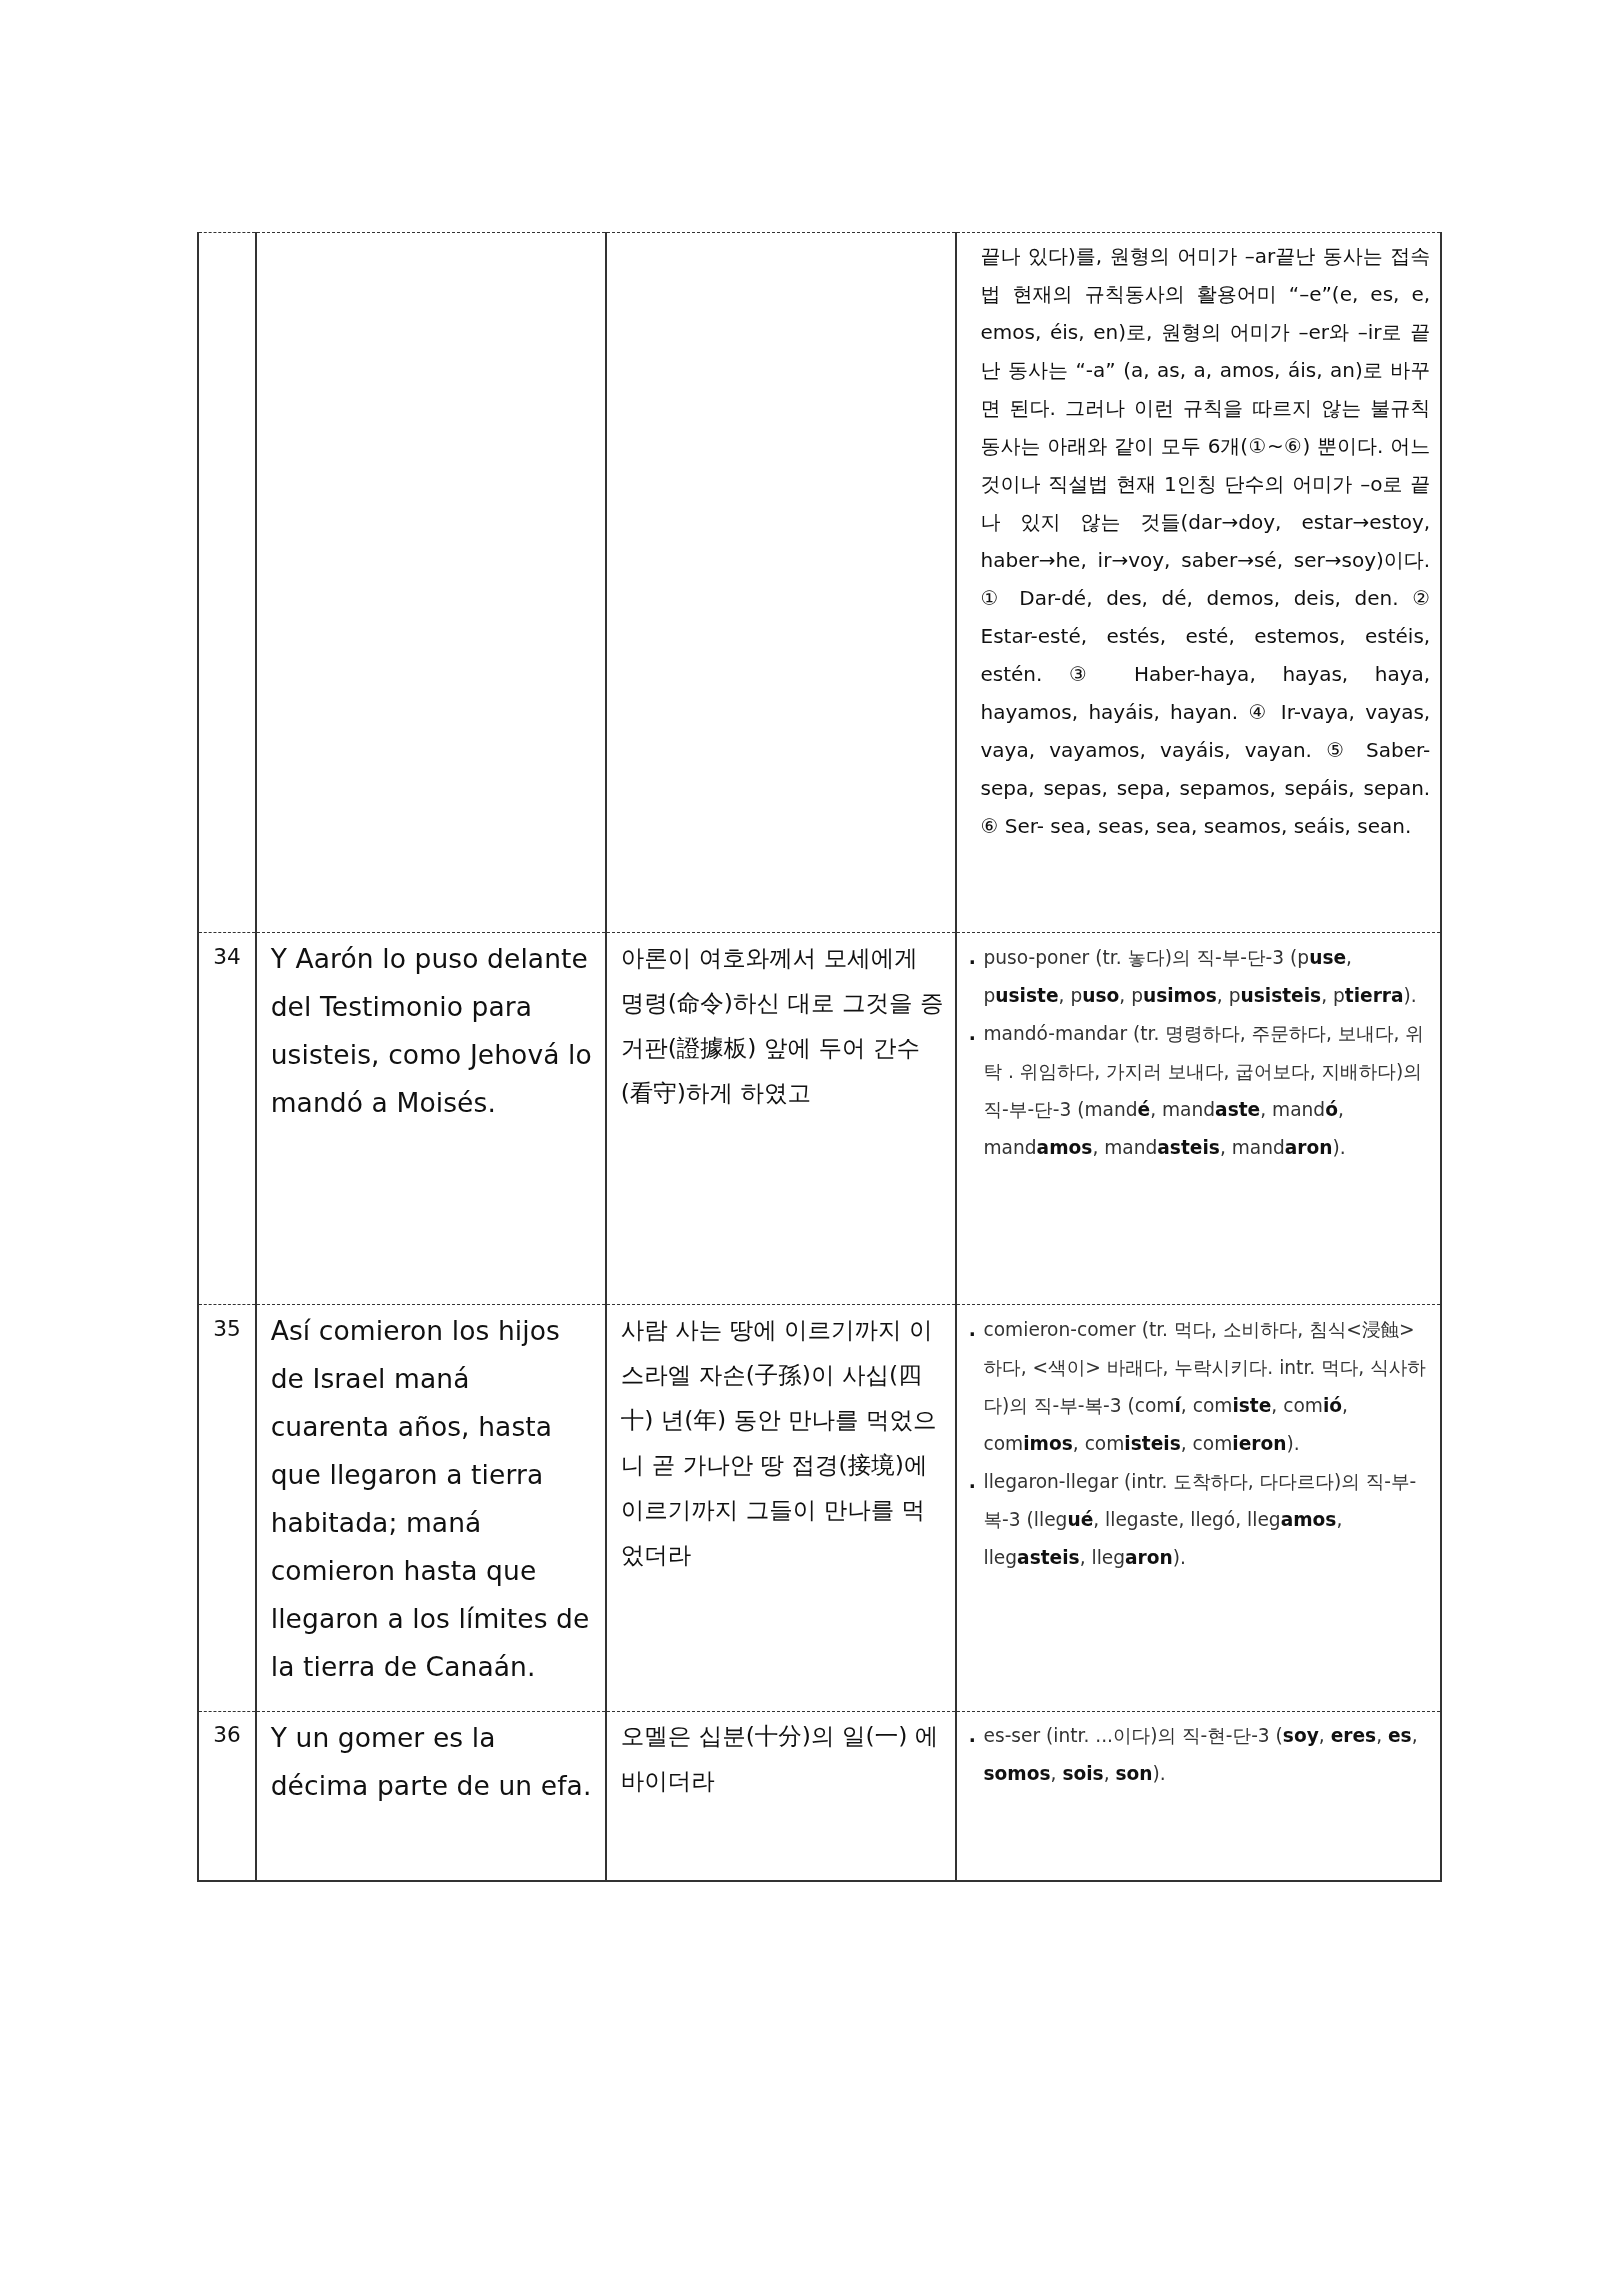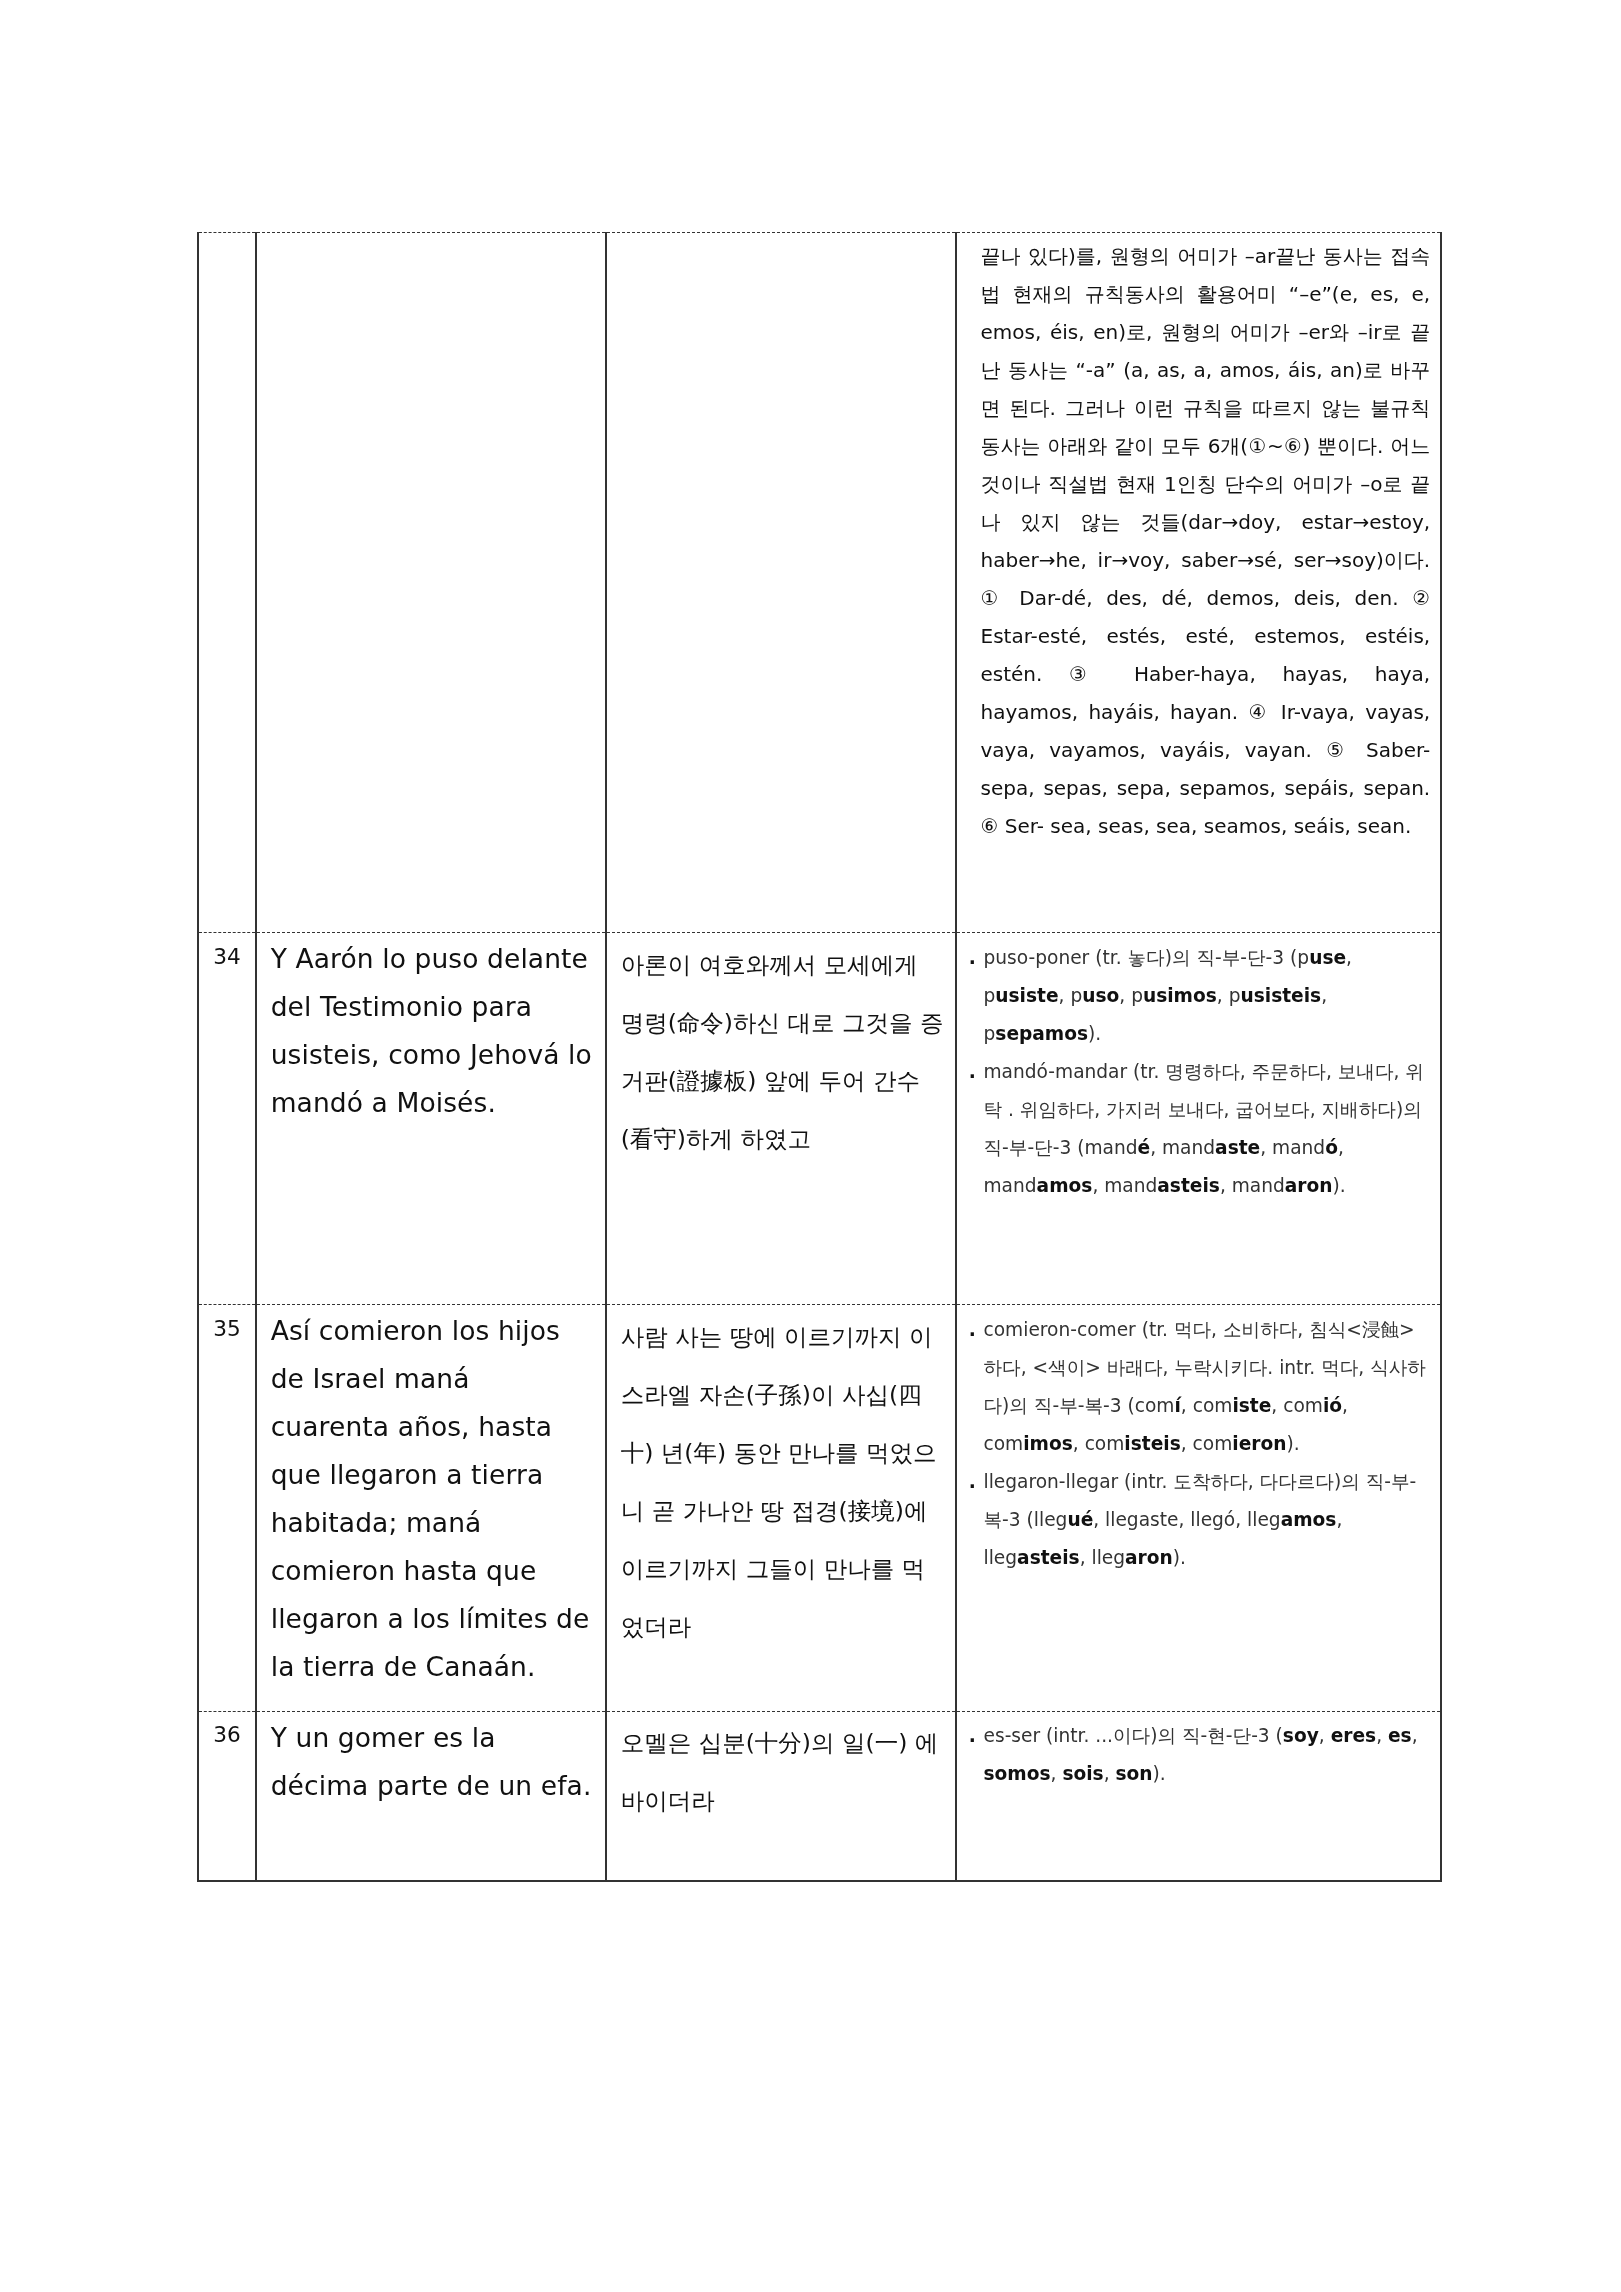--- a/index.html
+++ b/index.html
@@ -17,21 +17,21 @@
       border-bottom: 1.5px dashed #333;
       padding: 0;
     }
     table.verse-table tr:last-child td { border-bottom: 2px solid #333; }
     col.c-num { width: 58px; }
     col.c-es { width: 350px; }
     col.c-ko { width: 350px; }
     col.c-note { width: 485px; }
     .num { font-size: 21.6px; text-align: center; padding-top: 9.8px !important; line-height: 1.3; margin-left: 14px; }
     .es { font-size: 26.5px; line-height: 48px; padding: 2px 9.8px 19.6px 13.7px !important; letter-spacing: 0.1px; }
-    .ko { font-size: 23.5px; line-height: 58px; padding: 2.9px 7.8px 19.6px 13.7px !important; }
+    .ko { font-size: 23.5px; line-height: 45px; padding: 2.9px 7.8px 19.6px 13.7px !important; }
     .note { font-size: 19.6px; line-height: 38px; padding: 0 9.8px 19.6px 23.5px !important; text-align: justify; }
     .note-cont { padding-top: 3.9px !important; font-size: 20px; margin-left: 44px; }
     .note-item { position: relative; font-size: 18.6px; line-height: 38px; color: #333; }
     .note-item .bullet { position: absolute; left: -14.7px; top: 0; font-weight: bold; color: #111; }
     .note-item b { color: #111; font-weight: bold; }
     .notes-cell { padding: 5.9px 7.8px 19.6px 26.5px !important; }
     .row-cont td { height: 676px; }
     .row-34 td { height: 345px; }
     .row-35 td { height: 379px; }
     .row-36 td { height: 143px; }
@@ -53,21 +53,21 @@
         <td class="es"></td>
         <td class="ko"></td>
         <td class="note note-cont">끝나 있다)를, 원형의 어미가 –ar끝난  동사는 접속법 현재의 규칙동사의 활용어미 “–e”(e, es, e, emos, éis, en)로, 원형의 어미가 –er와 –ir로 끝난 동사는 “-a” (a, as, a, amos, áis, an)로 바꾸면 된다. 그러나 이런 규칙을 따르지 않는 불규칙 동사는 아래와 같이 모두 6개(①~⑥) 뿐이다. 어느 것이나 직설법 현재 1인칭 단수의 어미가 –o로 끝나 있지 않는 것들(dar→doy, estar→estoy, haber→he, ir→voy, saber→sé, ser→soy)이다. ① Dar-dé, des, dé, demos, deis, den. ② Estar-esté, estés, esté, estemos, estéis, estén. ③ Haber-haya, hayas, haya, hayamos, hayáis, hayan. ④ Ir-vaya, vayas, vaya, vayamos, vayáis, vayan. ⑤ Saber-sepa, sepas, sepa, sepamos, sepáis, sepan. ⑥ Ser- sea, seas, sea, seamos, seáis, sean.</td>
       </tr>
 
       <tr class="row-34">
         <td class="num">34</td>
         <td class="es">Y Aarón lo puso delante del Testimonio para usisteis, como Jehová lo mandó a Moisés.</td>
         <td class="ko">아론이 여호와께서 모세에게 명령(命令)하신 대로 그것을 증거판(證據板) 앞에 두어 간수(看守)하게 하였고</td>
         <td class="notes-cell">
-            <div class="note-item"><span class="bullet">.</span>puso-poner (tr. 놓다)의 직-부-단-3 (<span>p<b>use</b></span>, <span>p<b>usiste</b></span>, <span>p<b>uso</b></span>, <span>p<b>usimos</b></span>, <span>p<b>usisteis</b></span>, <span>p<b>sepamos</b></span>).</div>
+            <div class="note-item"><span class="bullet">.</span>puso-poner (tr. 놓다)의 직-부-단-3 (<span>p<b>use</b></span>, <span>p<b>usiste</b></span>, <span>p<b>uso</b></span>, <span>p<b>usimos</b></span>, <span>p<b>usisteis</b></span>, <span>p<b>tierra</b></span>).</div>
             <div class="note-item"><span class="bullet">.</span>mandó-mandar (tr. 명령하다, 주문하다, 보내다, 위탁 . 위임하다, 가지러 보내다, 굽어보다, 지배하다)의 직-부-단-3 (<span>mand<b>é</b></span>, <span>mand<b>aste</b></span>, <span>mand<b>ó</b></span>, <span>mand<b>amos</b></span>, <span>mand<b>asteis</b></span>, <span>mand<b>aron</b></span>).</div>
           </td>
       </tr>
 
       <tr class="row-35">
         <td class="num">35</td>
         <td class="es">Así comieron los hijos de Israel maná cuarenta años, hasta que llegaron a tierra habitada; maná comieron hasta que llegaron a los límites de la tierra de Canaán.</td>
         <td class="ko">사람 사는 땅에 이르기까지 이스라엘 자손(子孫)이 사십(四十) 년(年) 동안 만나를 먹었으니 곧 가나안 땅 접경(接境)에 이르기까지 그들이 만나를 먹었더라</td>
         <td class="notes-cell">
             <div class="note-item"><span class="bullet">.</span>comieron-comer (tr. 먹다, 소비하다, 침식&lt;浸蝕&gt;하다, &lt;색이&gt; 바래다, 누락시키다. intr. 먹다, 식사하다)의 직-부-복-3 (<span>com<b>í</b></span>, <span>com<b>iste</b></span>, <span>com<b>ió</b></span>, <span>com<b>imos</b></span>, <span>com<b>isteis</b></span>, <span>com<b>ieron</b></span>).</div>

